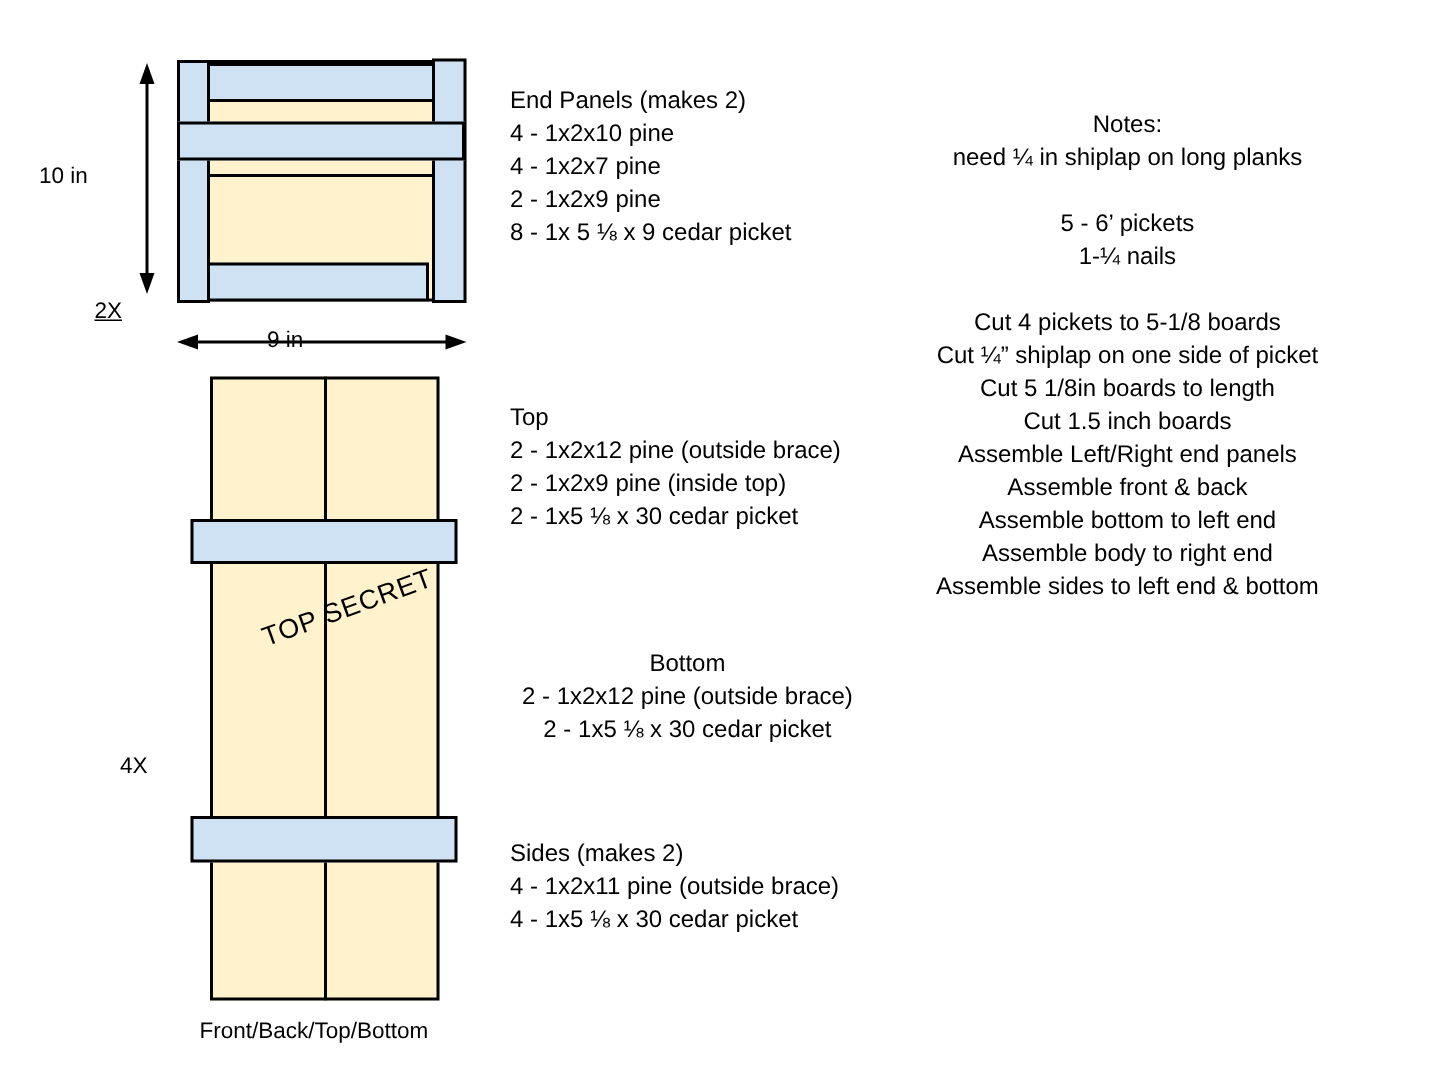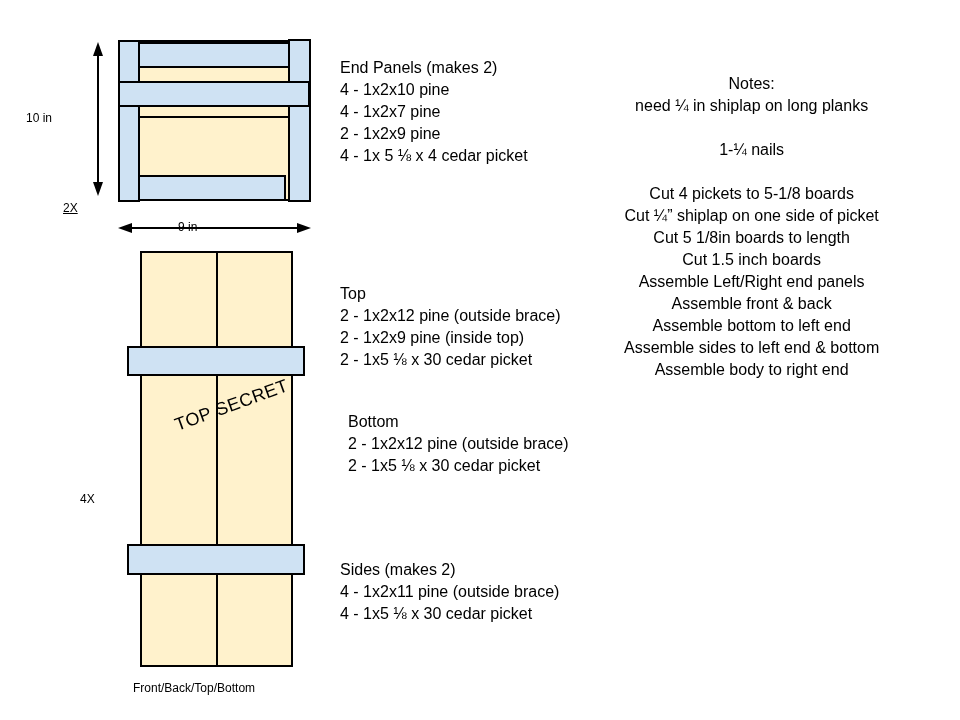--- a/index.html
+++ b/index.html
@@ -18,21 +18,21 @@
     .abs { position: absolute; }
     .board {
       position: absolute;
       box-sizing: border-box;
       border: 2px solid #000000;
     }
     .pine { background: #cfe2f3; }
     .cedar { background: #fff2cc; }
     .label {
       position: absolute;
-      font-size: 12px;
+      font-size: 15px;
       line-height: 22px;
       white-space: nowrap;
     }
     .block {
       position: absolute;
       font-size: 16px;
       line-height: 22px;
       white-space: nowrap;
     }
     .block div { height: 22px; }
@@ -84,58 +84,59 @@
 <div class="label" style="left:178px; top:216px;">9 in</div>
 
 <div>
   <div class="board cedar" style="left:140px; top:251px; width:78px; height:416px;"></div>
   <div class="board cedar" style="left:216px; top:251px; width:77px; height:416px;"></div>
   <div class="board pine" style="left:127px; top:346px; width:178px; height:30px;"></div>
   <div class="board pine" style="left:127px; top:544px; width:178px; height:31px;"></div>
   <div class="watermark" style="left:172px; top:416px;">TOP SECRET</div>
 </div>
 
-<div class="label" style="left:80px; top:488px;">4X</div>
+<div class="label" style="left:80px; top:500px;">4X</div>
 <div class="label" style="left:133px; top:677px;">Front/Back/Top/Bottom</div>
 
 <div class="block" style="left:340px; top:57px;">
   <div>End Panels (makes 2)</div>
   <div>4 - 1x2x10 pine</div>
   <div>4 - 1x2x7 pine</div>
   <div>2 - 1x2x9 pine</div>
-  <div>4 - 1x 5 ⅛ x 4 cedar picket</div>
+  <div>8 - 1x 5 ⅛ x 9 cedar picket</div>
 </div>
 
-<div class="block" style="left:340px; top:283px;">
+<div class="block" style="left:340px; top:268px;">
   <div>Top</div>
   <div>2 - 1x2x12 pine (outside brace)</div>
   <div>2 - 1x2x9 pine (inside top)</div>
   <div>2 - 1x5 ⅛ x 30 cedar picket</div>
 </div>
 
-<div class="block" style="left:348px; top:411px;">
+<div class="block" style="left:348px; top:432px;text-align:center;">
   <div>Bottom</div>
   <div>2 - 1x2x12 pine (outside brace)</div>
   <div>2 - 1x5 ⅛ x 30 cedar picket</div>
 </div>
 
 <div class="block" style="left:340px; top:559px;">
   <div>Sides (makes 2)</div>
   <div>4 - 1x2x11 pine (outside brace)</div>
   <div>4 - 1x5 ⅛ x 30 cedar picket</div>
 </div>
 
 <div class="block" style="left:624px; top:73px;text-align:center;">
   <div>Notes:</div>
   <div>need ¼ in shiplap on long planks</div>
   <div></div>
+  <div>5 - 6’ pickets</div>
   <div>1-¼ nails</div>
   <div></div>
   <div>Cut 4 pickets to 5-1/8 boards</div>
   <div>Cut ¼” shiplap on one side of picket</div>
   <div>Cut 5 1/8in boards to length</div>
   <div>Cut 1.5 inch boards</div>
   <div>Assemble Left/Right end panels</div>
   <div>Assemble front &amp; back</div>
   <div>Assemble bottom to left end</div>
+  <div>Assemble body to right end</div>
   <div>Assemble sides to left end &amp; bottom</div>
-  <div>Assemble body to right end</div>
 </div>
 
 </body></html>

